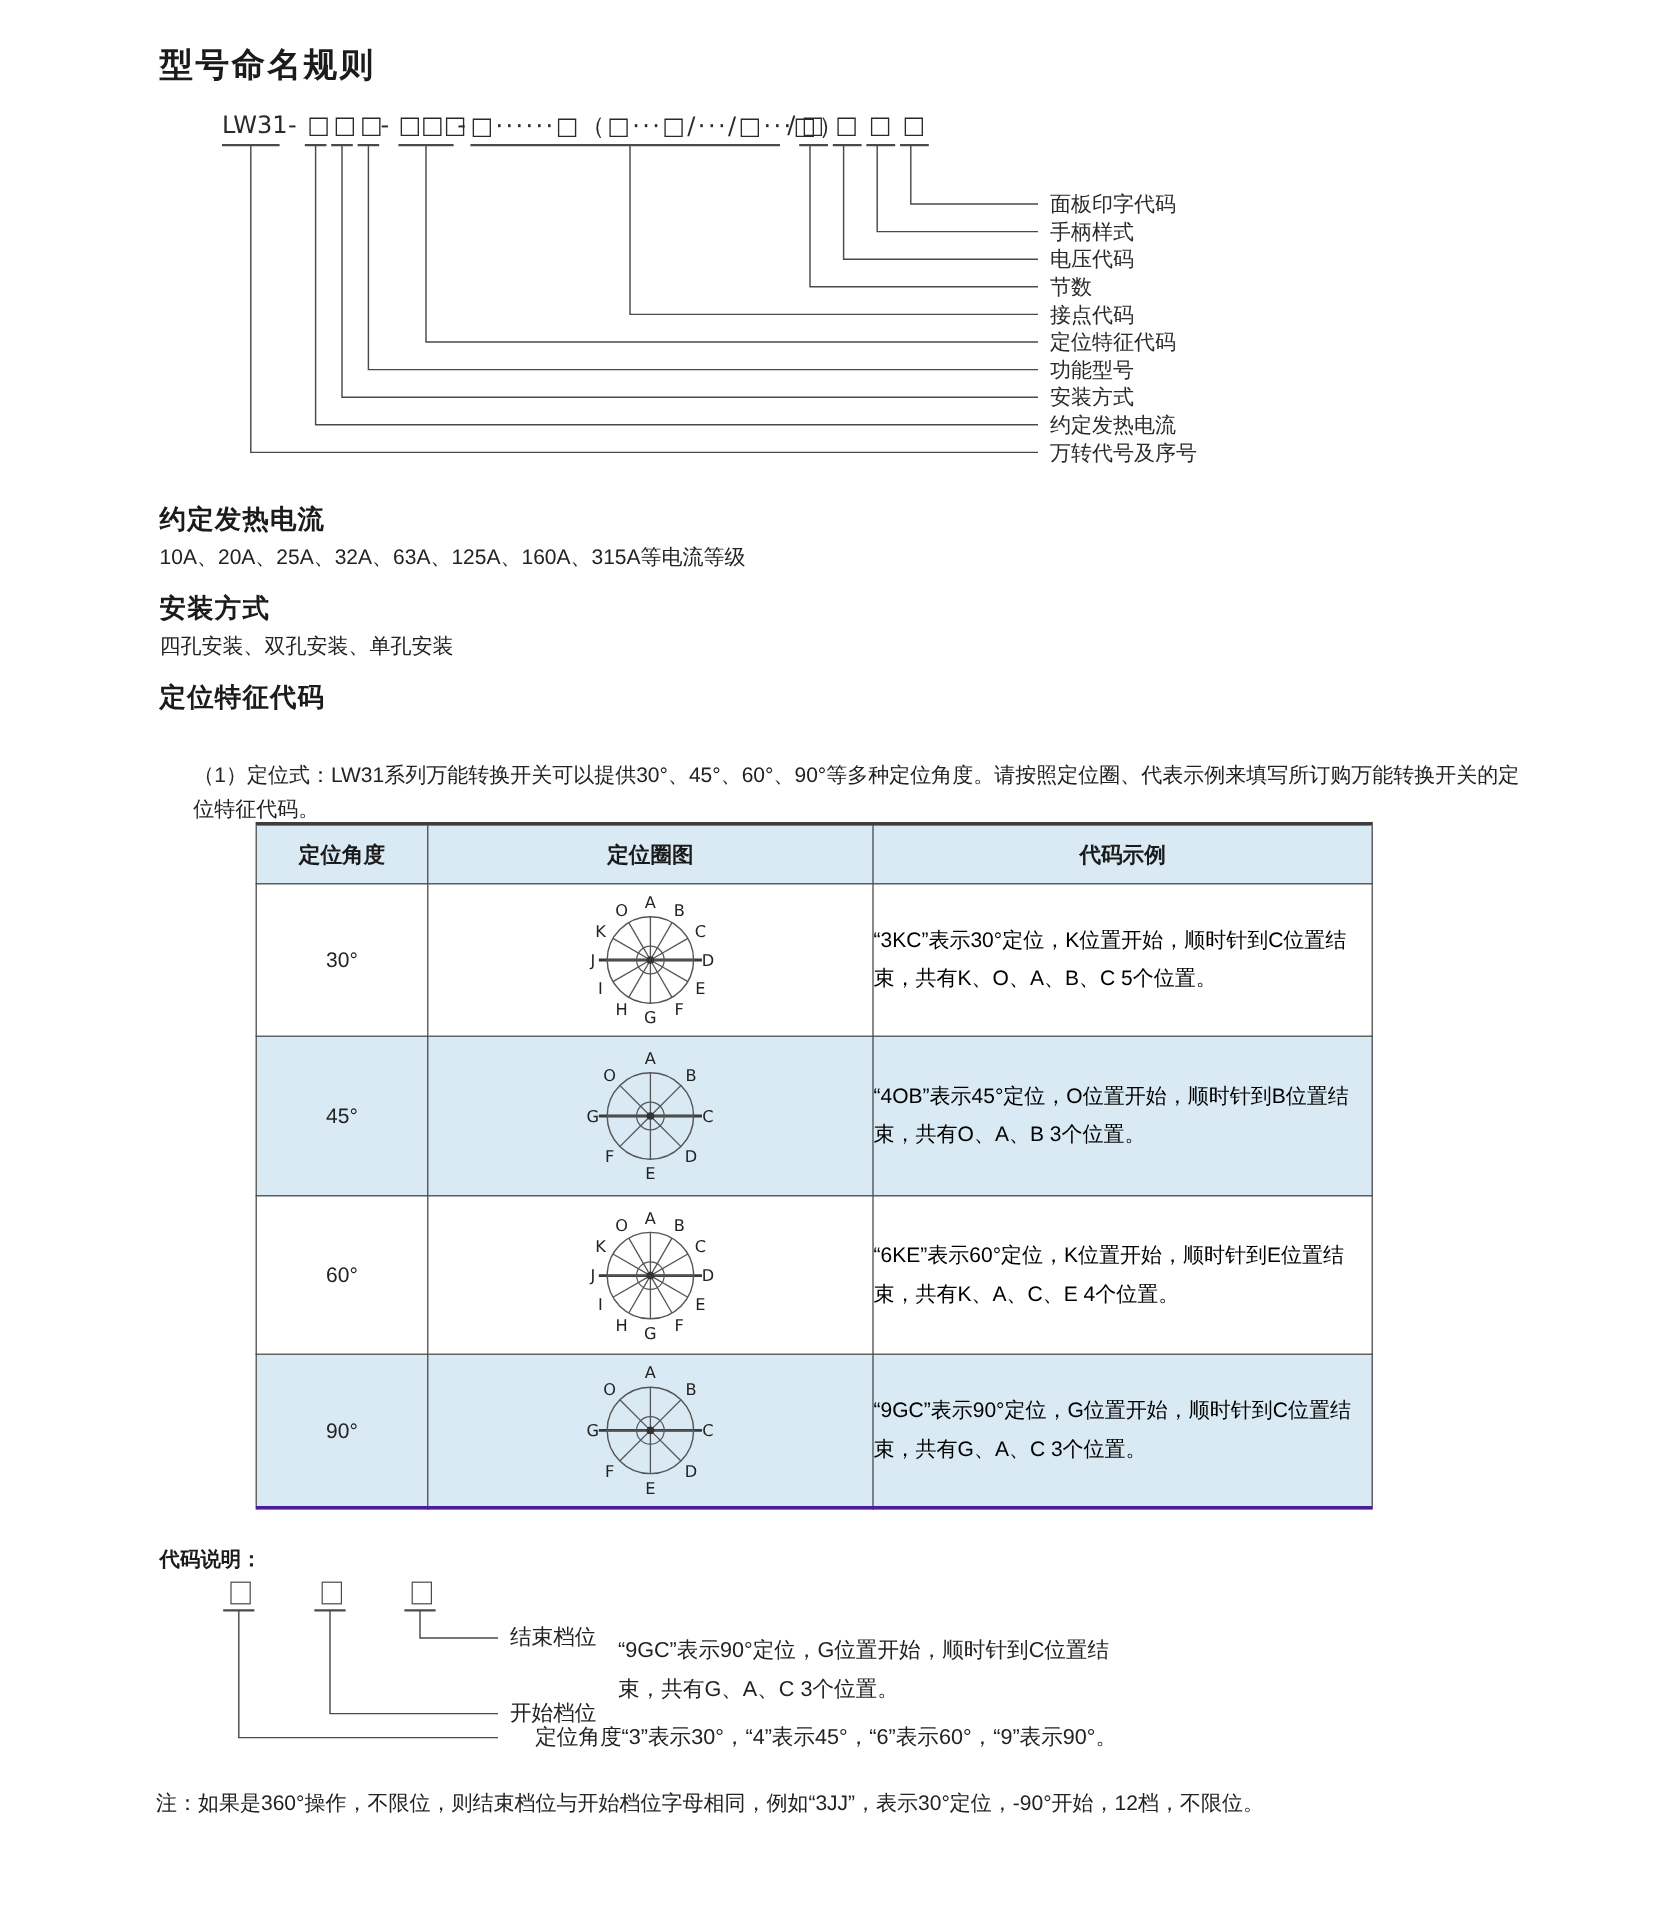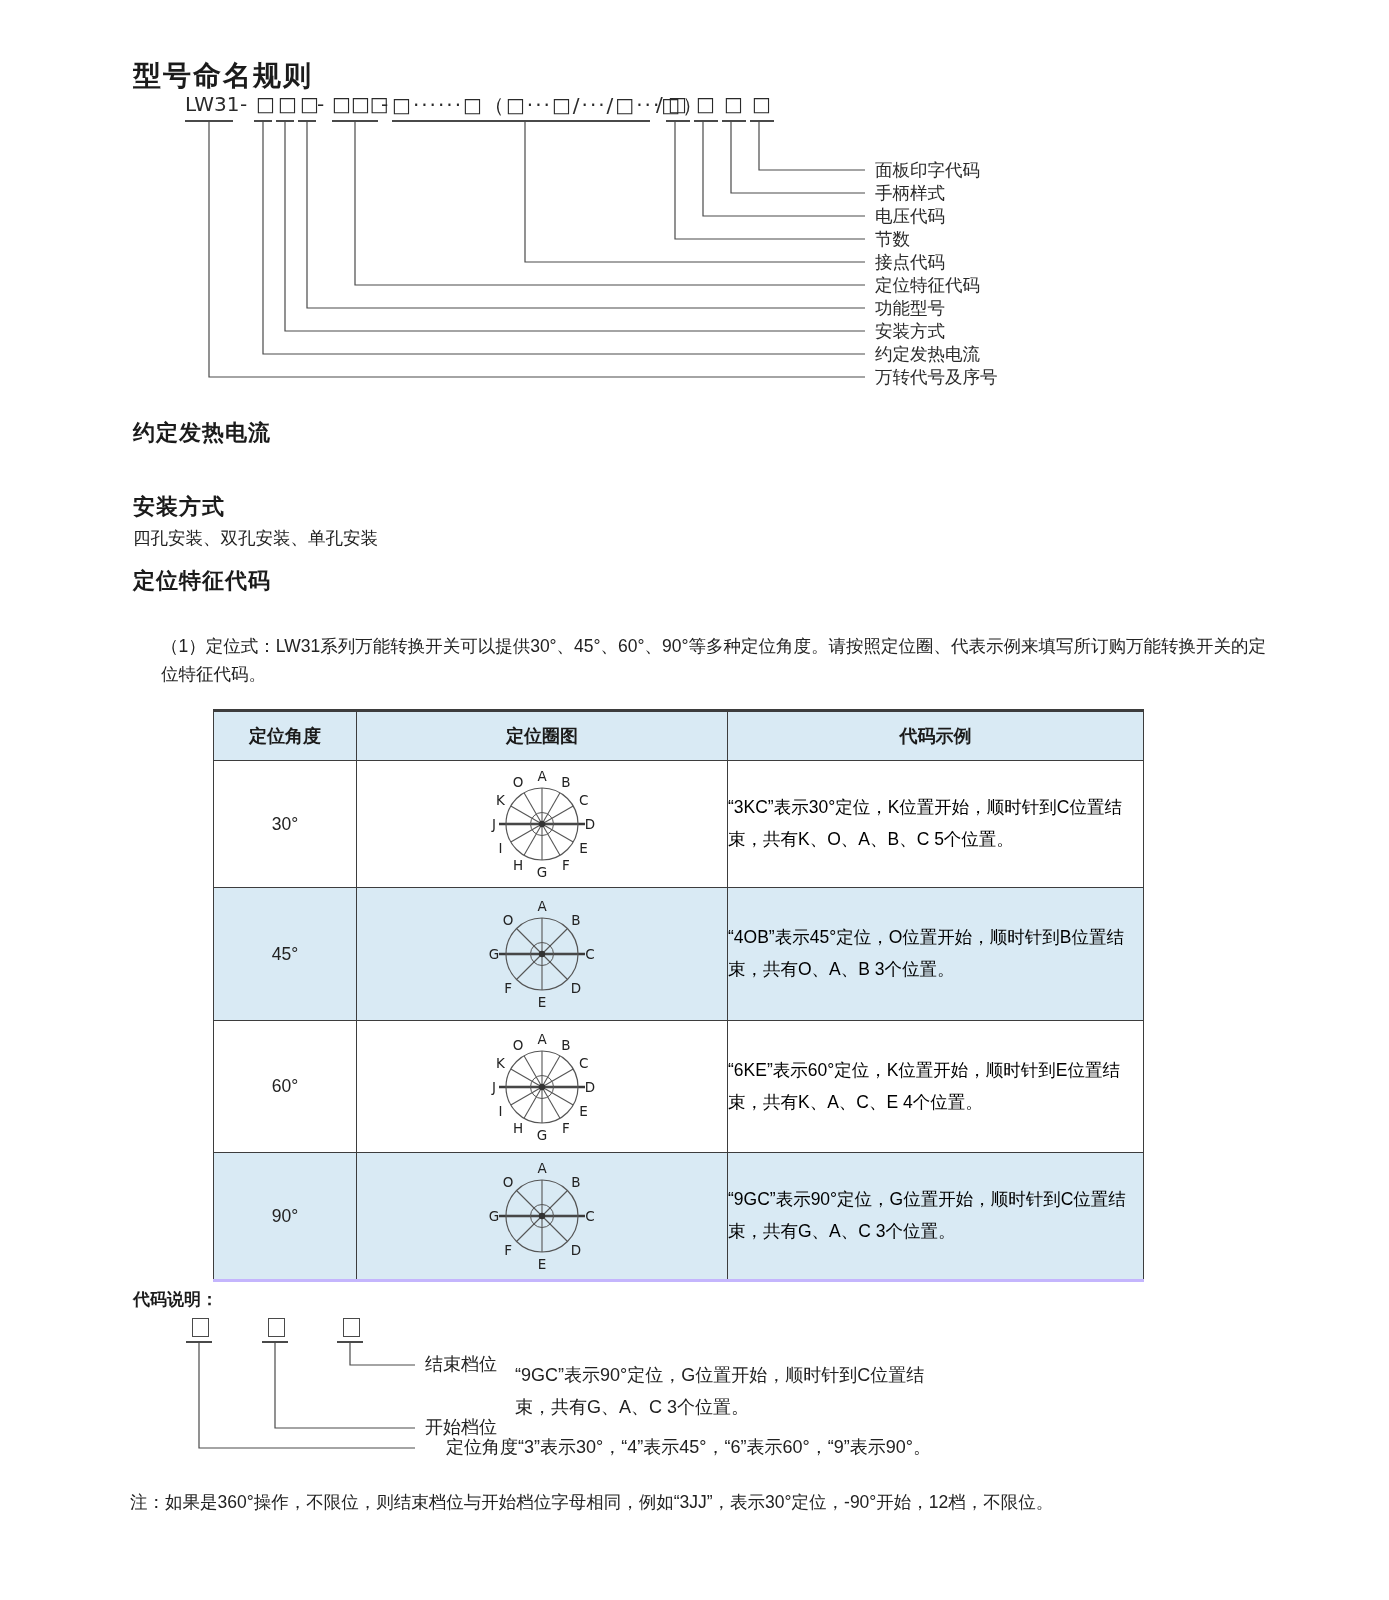--- a/index.html
+++ b/index.html
@@ -7,21 +7,21 @@
     position:relative;
     width:1389px;
     height:1600px;
     background:#ffffff;
     font-family:"Liberation Sans", sans-serif;
     color:#1b1b1b;
     overflow:hidden;
   }
   .abs{position:absolute;}
   .title{
-    left:133px; top:38px;
+    left:133px; top:16px;
     font-size:28px; font-weight:bold; letter-spacing:2px;
   }
   .overlay{
     position:absolute; left:0; top:0; width:1389px; height:1600px;
     pointer-events:none;
   }
   .formula-seg{
     position:absolute; top:92px;
     font-size:20px; color:#2a2a2a; font-family:"DejaVu Sans", sans-serif;
     white-space:nowrap;
@@ -33,21 +33,21 @@
   }
   .sec-head{font-size:22px; font-weight:bold; letter-spacing:1px; white-space:nowrap;}
   .sec-body{font-size:17.5px; color:#222; white-space:nowrap;}
   .para{
     left:133px; top:632px; width:1110px;
     font-size:17.5px; line-height:1.62; color:#222;margin-left:28px;
   }
   table.pos{
     position:absolute; left:213px; top:685px;
     border-collapse:collapse; table-layout:fixed; width:927px;
-    border-top:3px solid #3d3d3d; border-bottom:3px solid #c4b5fd;margin-top:24px;
+    border-top:3px solid #3d3d3d; border-bottom:3px solid #4c1d95;
   }
   table.pos td, table.pos th{
     border:1px solid #3d3d3d; padding:0; vertical-align:middle;
   }
   table.pos th{
     height:48px; font-size:18px; font-weight:bold; text-align:center;
   }
   td.angle{ text-align:center; font-size:17.5px; color:#222;}
   td.dial{ text-align:center;}
   td.example{ padding:8px 26px 8px 40px; font-size:17.5px; line-height:1.82; color:#000000;}
@@ -110,20 +110,21 @@
       <div class="diagram-label" style="top: 228px;">节数</div>
       <div class="diagram-label" style="top: 251px;">接点代码</div>
       <div class="diagram-label" style="top: 274px;">定位特征代码</div>
       <div class="diagram-label" style="top: 297px;">功能型号</div>
       <div class="diagram-label" style="top: 320px;">安装方式</div>
       <div class="diagram-label" style="top: 343px;">约定发热电流</div>
       <div class="diagram-label" style="top: 366px;">万转代号及序号</div>
     </div>
 
   <div class="abs sec-head" style="left:133px; top:418px;">约定发热电流</div>
+  <div class="abs sec-body" style="left:133px; top:452px;">10A、20A、25A、32A、63A、125A、160A、315A等电流等级</div>
 
   <div class="abs sec-head" style="left:133px; top:492px;">安装方式</div>
   <div class="abs sec-body" style="left:133px; top:526px;">四孔安装、双孔安装、单孔安装</div>
 
   <div class="abs sec-head" style="left:133px; top:566px;">定位特征代码</div>
 
   <div class="abs para">（1）定位式：LW31系列万能转换开关可以提供30°、45°、60°、90°等多种定位角度。请按照定位圈、代表示例来填写所订购万能转换开关的定位特征代码。</div>
 
   <table class="pos">
     <thead>

